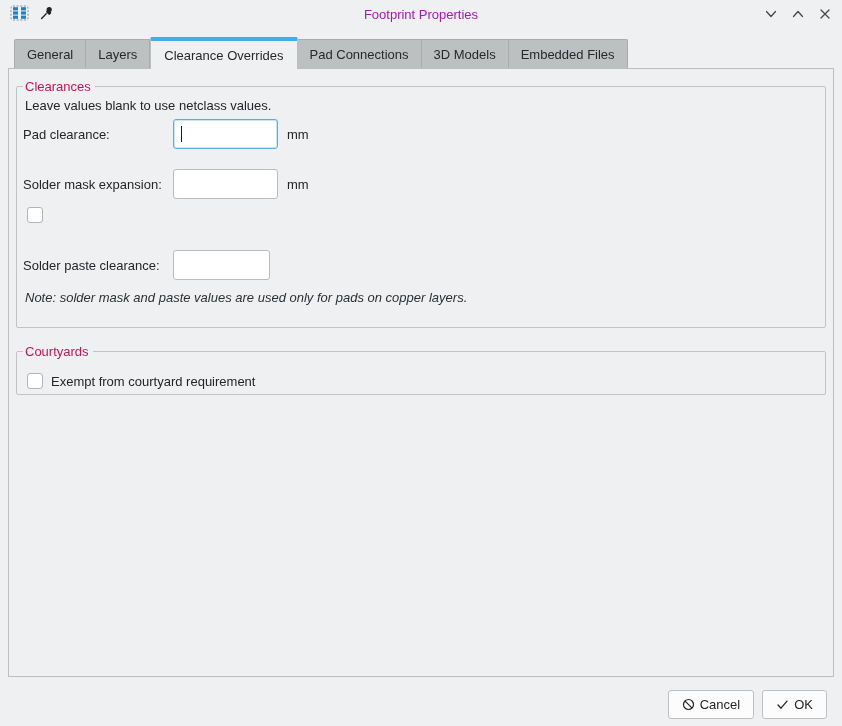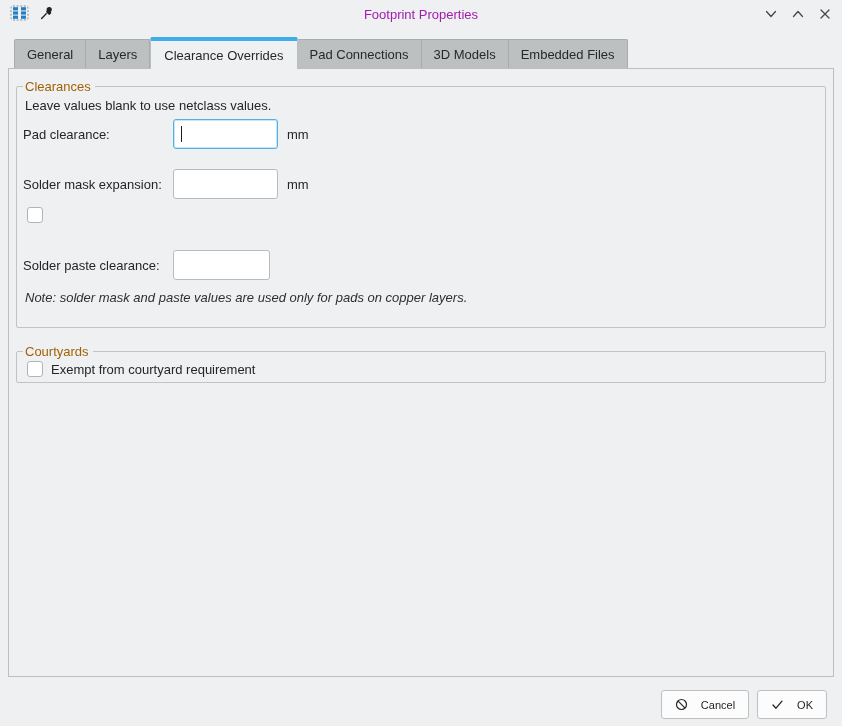--- a/index.html
+++ b/index.html
@@ -39,21 +39,21 @@
   
   .panel{
     box-sizing:border-box;margin:0 8px;height:609px;flex:0 0 609px;
     border:1px solid #bcbebf;background:#eff0f1;position:relative;z-index:1;
   }
   fieldset.group{
     margin:10px 7px 0 7px;border:1px solid #c1c3c4;border-radius:2px;
     padding:0 8px 22px 6px;
   }
   fieldset.group.courtyards{margin-top:16px;padding-bottom:5px}
-  legend{font-size:13px;padding:0 4px 0 2px;color:#a16207}
+  legend{font-size:13px;padding:0 4px 0 2px;color:#be185d}
 
   .hint{margin:4px 0 0 2px}
   .row{display:flex;align-items:center}
   .row .lbl{width:150px;flex:0 0 150px}
   .row-pad{margin-top:6px}
   .row-mask{margin-top:20px}
   .row-paste{margin-top:27px}
 
   .input-wrap{position:relative;display:inline-block}
   input.text{
@@ -65,28 +65,28 @@
   input.text.focused{border:1px solid #54b1e2;box-shadow:inset 0 0 0 1px rgba(61,174,233,.30)}
   .caret{position:absolute;left:8px;top:7px;width:1px;height:16px;background:#1a1c1e}
   .unit{margin-left:9px}
 
   .check-row{display:flex;align-items:center;margin:8px 0 0 4px;cursor:default}
   .checkbox{
     box-sizing:border-box;width:16px;height:16px;flex:0 0 16px;
     background:#ffffff;border:1px solid #b1b5b7;border-radius:3px;margin-right:8px;
   }
   .note{margin:10px 0 0 2px;font-style:italic;color:#2c3033}
-  .courtyards .check-row{margin-top:2px}
+  .courtyards .check-row{margin-top:14px}
 
   
   .footer{flex:1 1 auto;display:flex;justify-content:flex-end;align-items:flex-start;gap:8px;padding:13px 15px 0 0}
   .btn{
-    box-sizing:border-box;height:29px;display:inline-flex;align-items:center;gap:13px;
+    box-sizing:border-box;height:29px;display:inline-flex;align-items:center;gap:5px;
     padding:0 13px;background:#fcfcfc;border:1px solid #bdc0c2;border-radius:3px;
-    font-family:"Liberation Sans",sans-serif;font-size:11px;color:#232629;cursor:default;
+    font-family:"Liberation Sans",sans-serif;font-size:13px;color:#232629;cursor:default;
   }
   .btn svg{display:block}
 </style>
 </head>
 <body>
 
 <div class="window">
 
   <div class="titlebar">
     <div class="tb-icons">

